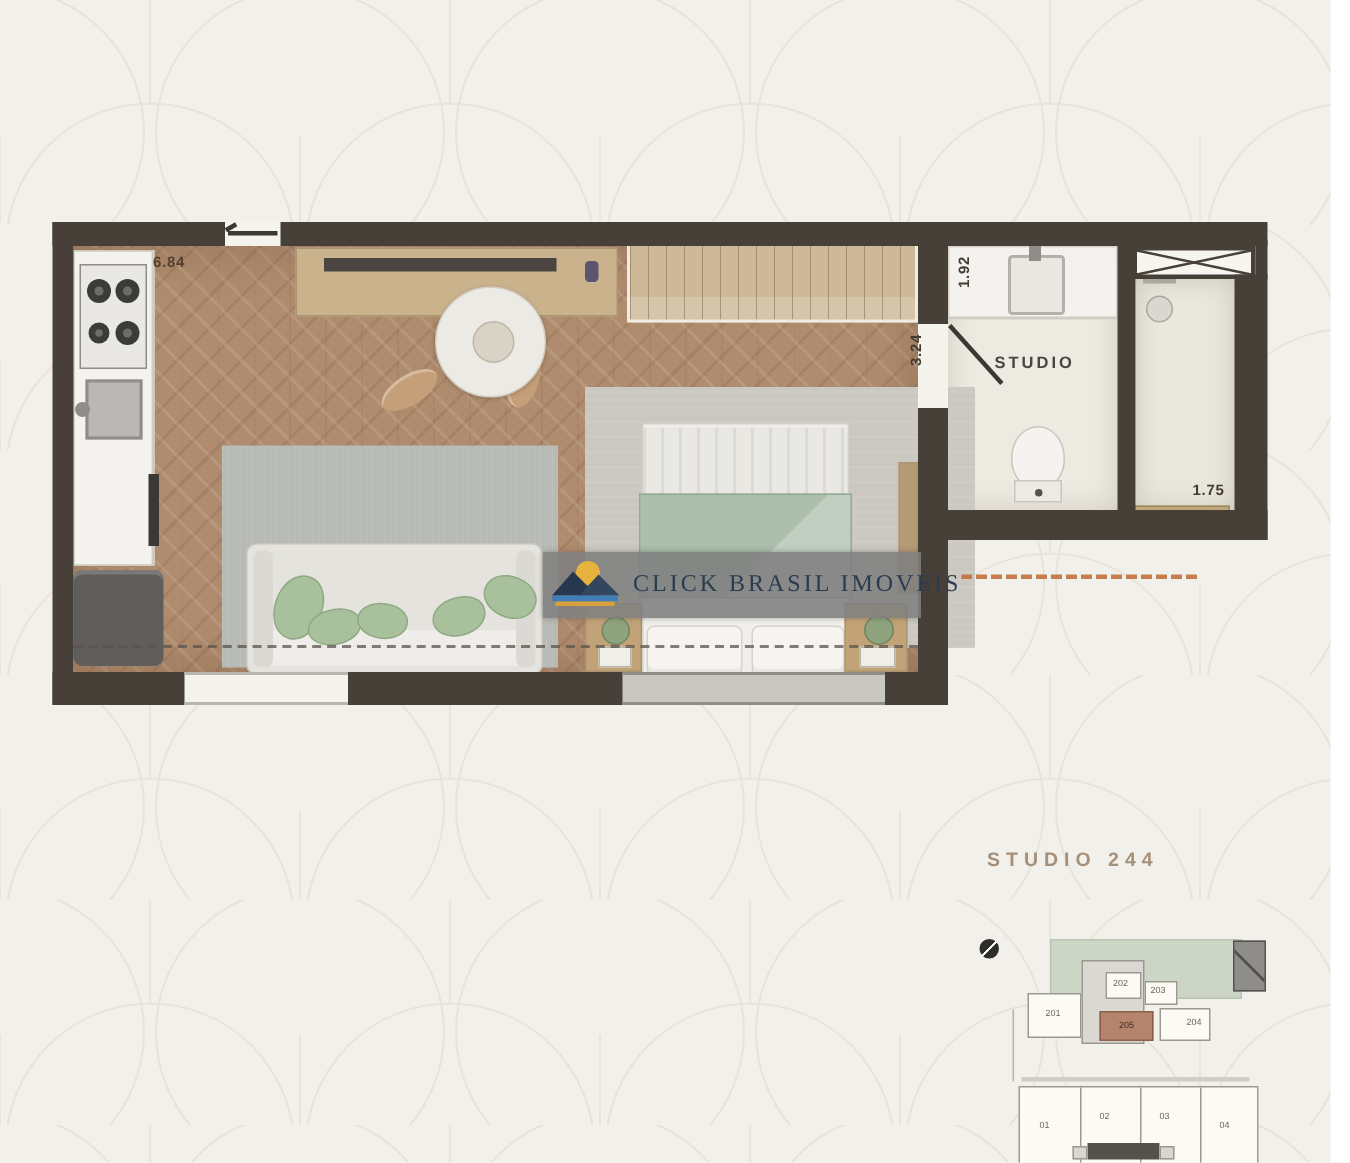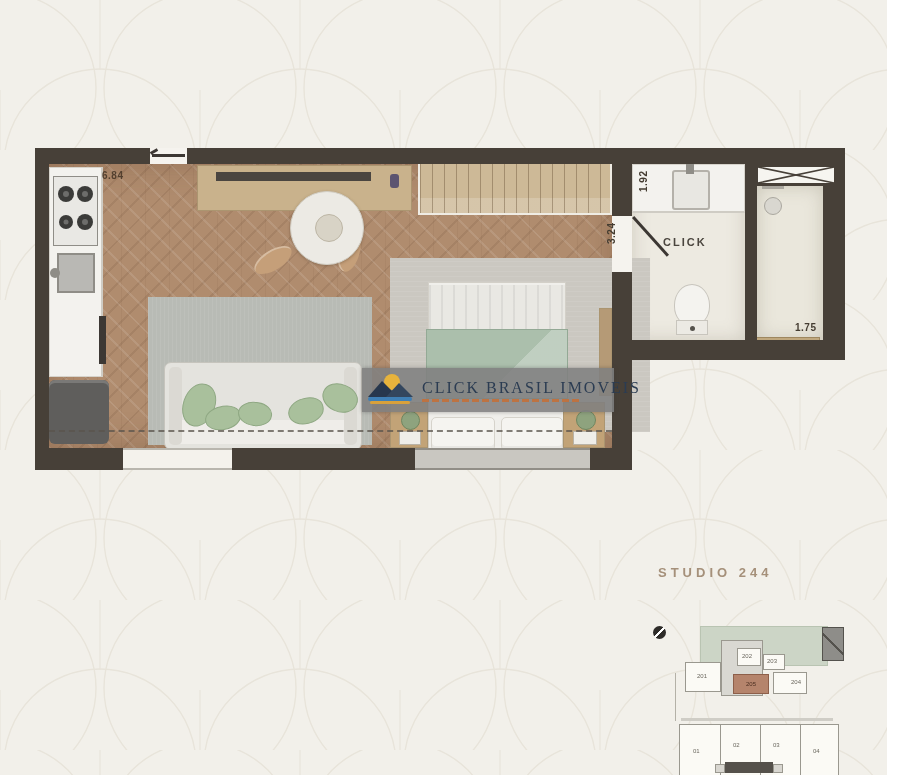--- a/index.html
+++ b/index.html
@@ -40,21 +40,21 @@
 
   
   .wm{position:absolute;left:362px;top:368px;width:252px;height:44px;background:rgba(128,128,128,.88);
       display:flex;align-items:center;box-shadow:0 0 4px rgba(60,60,60,.4);}
   .wm-logo{position:relative;width:52px;height:34px;margin-left:4px;flex:0 0 auto;}
   .wm-sun{position:absolute;left:18px;top:1px;width:16px;height:16px;border-radius:50%;background:#e7b33c;}
   .wm-hill1{position:absolute;left:2px;top:8px;width:0;height:0;border-left:14px solid transparent;border-right:16px solid transparent;border-bottom:16px solid #27374d;}
   .wm-hill2{position:absolute;left:20px;top:10px;width:0;height:0;border-left:13px solid transparent;border-right:14px solid transparent;border-bottom:14px solid #33465e;}
   .wm-water{position:absolute;left:2px;top:24px;width:44px;height:4px;background:#3f7fb5;border-radius:2px;}
   .wm-sand{position:absolute;left:4px;top:28px;width:40px;height:3px;background:#d9a13b;border-radius:2px;}
-  .wm-textcol{display:flex;flex-direction:column;justify-content:center;margin-left:4px;}
+  .wm-textcol{display:flex;flex-direction:row;justify-content:center;margin-left:4px;}
   .wm-brand{font-family:"Liberation Serif",serif;color:#2b3c52;font-size:16px;letter-spacing:2px;white-space:nowrap;}
   .wm-tag{margin-top:2px;width:158px;height:3px;background:repeating-linear-gradient(90deg,#c2703a 0 7px,transparent 7px 10px);opacity:.9;}
 
   
   .unit-title{position:absolute;left:658px;top:565px;color:#a5907a;font-size:13px;font-weight:bold;letter-spacing:4px;}
   .unit-area{position:absolute;left:658px;top:588px;color:#a5907a;font-size:12px;font-weight:bold;letter-spacing:3px;}
 
   
   .kp{position:absolute;left:645px;top:618px;width:225px;height:155px;}
   .kp .outline{position:absolute;background:#fbfaf5;border:1px solid #9a988f;box-sizing:border-box;}
@@ -186,21 +186,21 @@
   <div class="leaf" style="left:150px;top:150px;width:8px;height:3px;transform:rotate(-30deg);"></div>
 
   <div class="gap" style="left:612px;top:216px;width:20px;height:56px;"></div>
   <div class="leaf" style="left:632px;top:218px;width:3px;height:52px;transform:rotate(-42deg);transform-origin:top left;"></div>
 
   <div class="dim" style="left:102px;top:170px;color:#53402f;">6.84</div>
   <div class="dim vert" style="left:638px;top:192px;">1.92</div>
   <div class="dim vert" style="left:606px;top:244px;">3.24</div>
   <div class="dim" style="left:795px;top:322px;">1.75</div>
 
-  <div class="room-label" style="left:663px;top:236px;">CLICK</div>
+  <div class="room-label" style="left:663px;top:236px;">STUDIO</div>
 
   <div class="wm">
     <div class="wm-logo">
       <div class="wm-sun"></div>
         <div class="wm-hill1"></div>
         <div class="wm-hill2"></div>
       <div class="wm-water"></div>
         <div class="wm-sand"></div>
     </div>
     <div class="wm-textcol">

